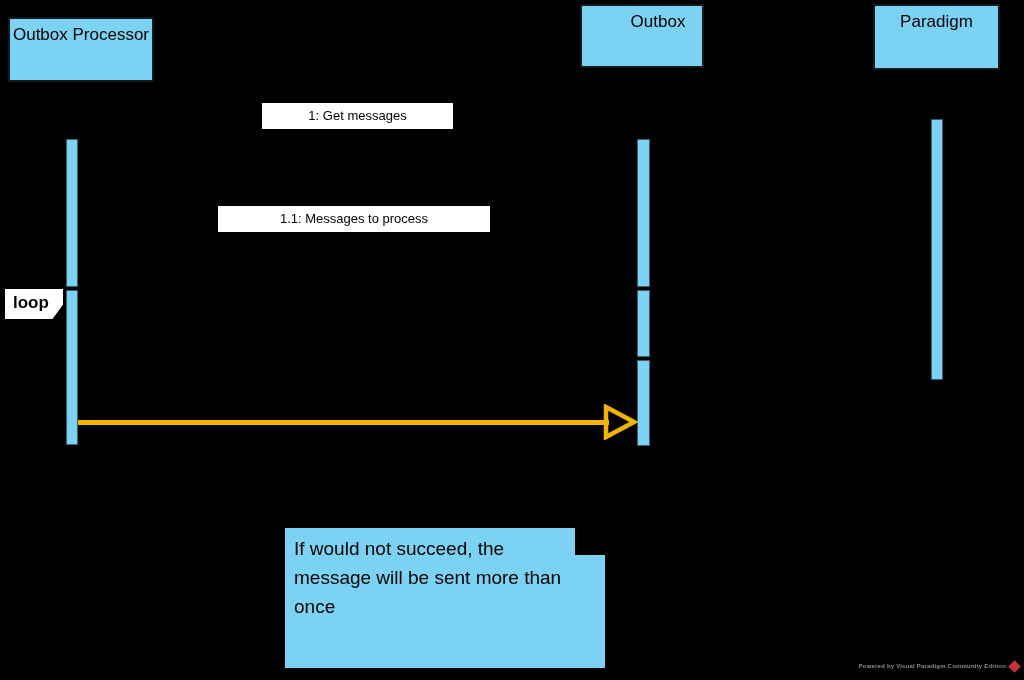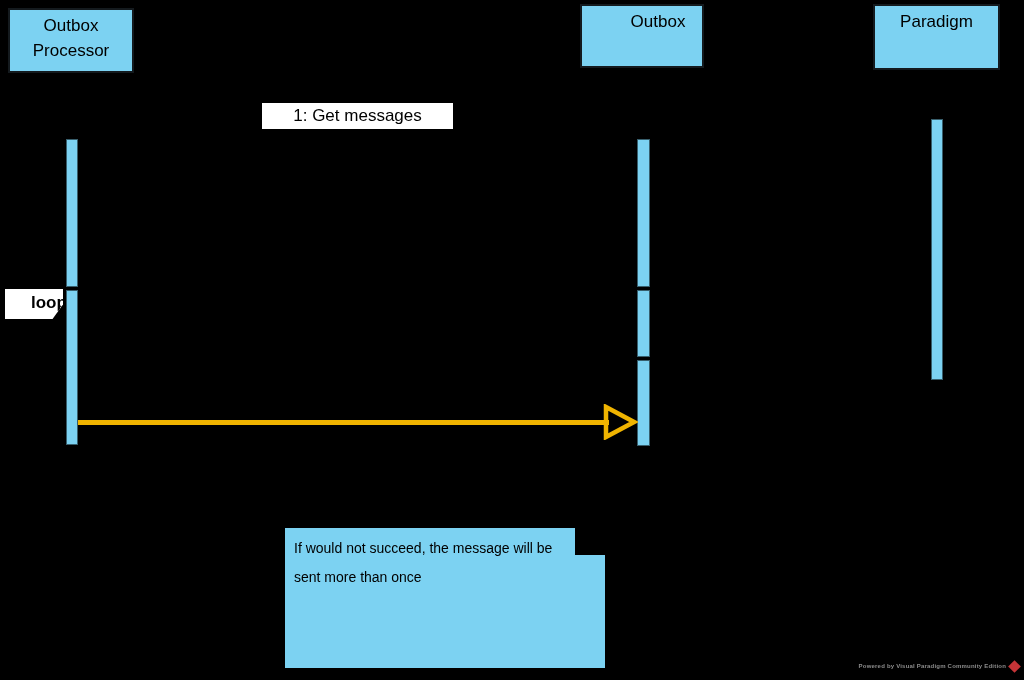--- a/index.html
+++ b/index.html
@@ -32,38 +32,38 @@
   }
   .bar {
     position: absolute;
     background: var(--participant-fill, #7CD2F2);
     box-shadow: inset 0 0 0 1px rgba(0,0,0,0.55);
   }
   .msg-label {
     position: absolute;
     background: var(--label-bg, #fff);
     color: #000;
-    font-size: 17px;
+    font-size: 13px;
     text-align: center;
     white-space: nowrap;
     box-sizing: border-box;
   }
   .loop-label {
     position: absolute;
     left: 5px;
     top: 289px;
     width: 58px;
     height: 30px;
     background: var(--label-bg, #fff);
     clip-path: polygon(0 0, 100% 0, 100% 52%, 82% 100%, 0 100%);
     color: #000;
     font-size: 17px;
     font-weight: bold;
     line-height: 28px;
-    padding-left: 26px;
+    padding-left: 8px;
     box-sizing: border-box;
   }
   .arrow-line {
     position: absolute;
     left: 78px;
     top: 420px;
     width: 531px;
     height: 5px;
     background: var(--arrow, #F0B400);
   }
@@ -78,21 +78,21 @@
     position: absolute;
     left: 285px;
     top: 528px;
     width: 320px;
     height: 140px;
     background: var(--note-fill, #7CD2F2);
     clip-path: polygon(0 0, 290px 0, 290px 27px, 100% 27px, 100% 100%, 0 100%);
     box-sizing: border-box;
     padding: 6px 26px 8px 9px;
     color: #000;
-    font-size: 14px;
+    font-size: 19px;
     line-height: 29px;
   }
   .watermark {
     position: absolute;
     right: 2px;
     top: 658px;
     height: 16px;
     display: flex;
     align-items: center;
   }
@@ -110,40 +110,41 @@
     margin-right: 3px;
     background: var(--watermark-red, #C53437);
     transform: rotate(45deg);
   }
 </style>
 </head>
 <body>
 
 <div id="stage">
 
-  <div class="participant" style="left:8px; top:8px; width:126px; height:65px;">
+  <div class="participant" style="left:8px; top:17px; width:146px; height:65px;">
     <span>Outbox Processor</span>
   </div>
   <div class="participant" style="left:580px; top:4px; width:124px; height:64px;padding-left:32px;">
     <span>Outbox</span>
   </div>
   <div class="participant" style="left:873px; top:4px; width:127px; height:66px;">
     <span>Paradigm</span>
   </div>
 
   <div class="bar" style="left:66px; top:139px; width:12px; height:148px;"></div>
   <div class="bar" style="left:66px; top:290px; width:12px; height:155px;"></div>
 
   <div class="bar" style="left:637px; top:139px; width:13px; height:148px;"></div>
   <div class="bar" style="left:637px; top:290px; width:13px; height:67px;"></div>
   <div class="bar" style="left:637px; top:360px; width:13px; height:86px;"></div>
 
   <div class="bar" style="left:931px; top:119px; width:12px; height:261px;"></div>
 
   <div class="msg-label" style="left:262px; top:103px; width:191px; height:26px; line-height:26px;">1: Get messages</div>
+  <div class="msg-label" style="left:218px; top:206px; width:272px; height:26px; line-height:26px;">1.1: Messages to process</div>
 
   <div class="loop-label">
     <span>loop</span>
   </div>
 
   <div class="arrow-line"></div>
   <svg class="arrow-head" viewBox="0 0 36 36">
     <polygon points="4,3 32,18 4,33" fill="none" stroke="#F0B400" stroke-width="4.5"></polygon>
   </svg>
 

